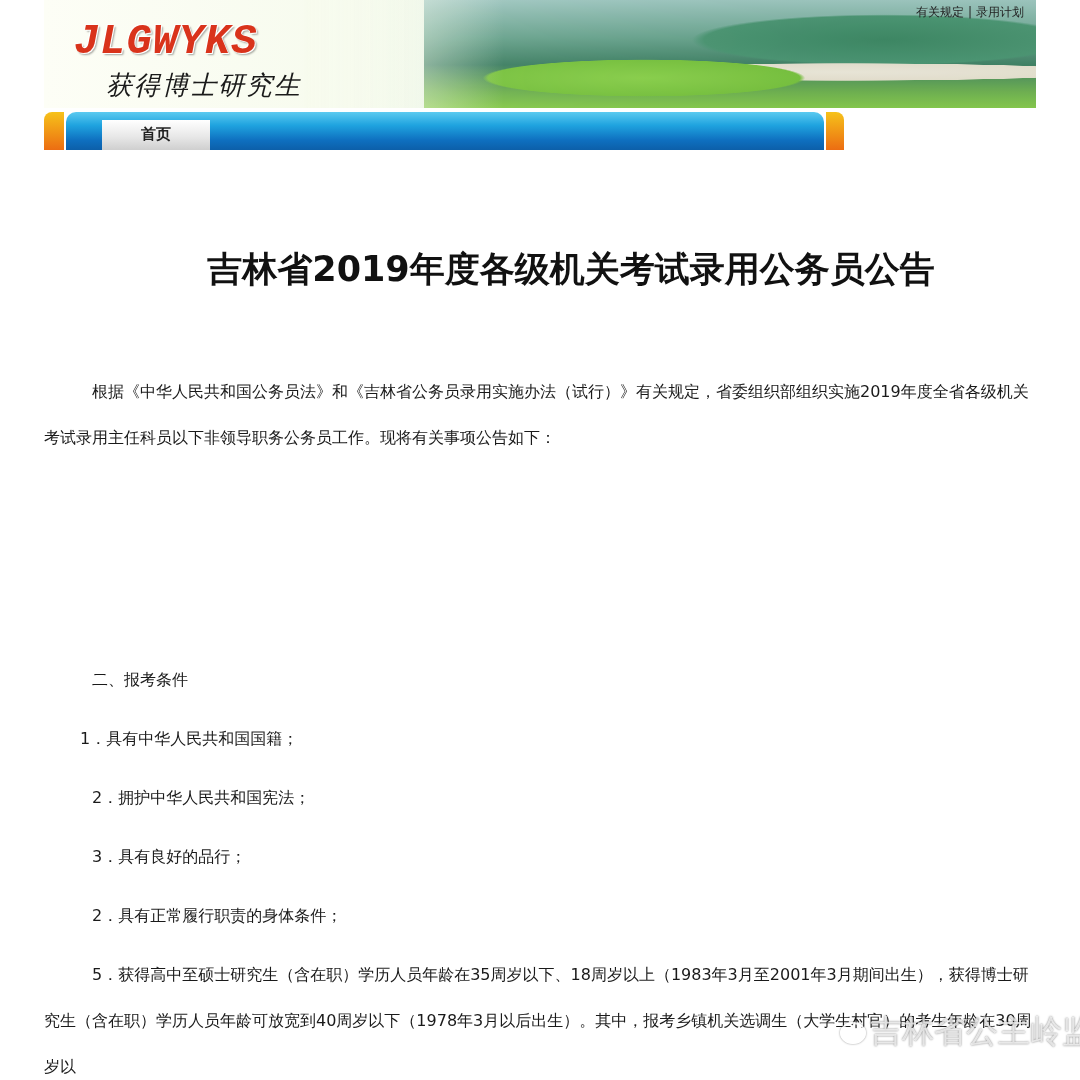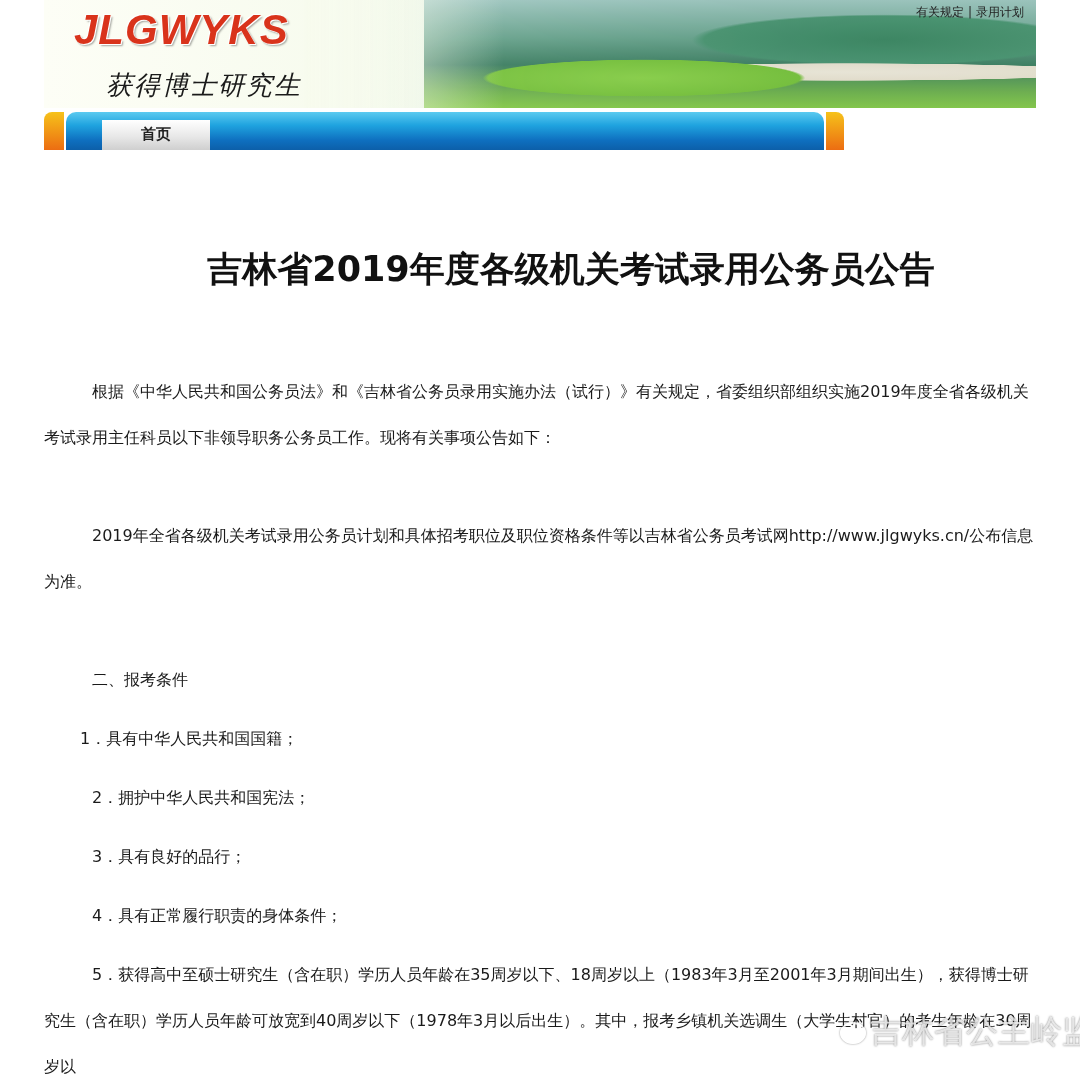--- a/index.html
+++ b/index.html
@@ -7,21 +7,21 @@
   .header{position:absolute;left:44px;top:0;width:992px;height:108px;overflow:hidden;
     background:linear-gradient(90deg,#fdfef6 0%,#f7fbee 30%,#e9f4e6 42%,#9cc7b3 52%,#6fa88f 62%,#4f8c70 75%,#5f9a80 100%);}
   .hills{position:absolute;left:380px;top:0;width:612px;height:108px;
     background:
       radial-gradient(ellipse 260px 30px at 220px 78px,#8bd04a 0%,#79c23d 60%,transparent 62%),
       radial-gradient(ellipse 420px 14px at 420px 72px,#efe9dc 0%,#e9e1d0 60%,transparent 63%),
       radial-gradient(ellipse 300px 40px at 460px 40px,#3c8663 0%,#4b9472 60%,transparent 64%),
       linear-gradient(180deg,#9fc6c0 0%,#6aa38e 35%,#3f7f63 60%,#6fb04f 85%,#86c94a 100%);
     opacity:.95;}
   .hills::before{content:"";position:absolute;left:-120px;top:0;width:200px;height:108px;background:linear-gradient(90deg,#f7fbee,rgba(247,251,238,0));}
-  .logo{position:absolute;left:30px;top:6px;font-family:Liberation Sans, sans-serif;font-weight:bold;font-style:italic;font-size:42px;letter-spacing:1px;color:#d9331b;
+  .logo{position:absolute;left:30px;top:18px;font-family:Liberation Mono, monospace;font-weight:bold;font-style:italic;font-size:42px;letter-spacing:1px;color:#d9331b;
     text-shadow:1px 1px 0 #fff,-1px -1px 0 #fff,2px 2px 2px rgba(0,0,0,.35);}
   .logo-sub{position:absolute;left:62px;top:68px;font-size:26px;font-style:italic;color:#1a1a1a;letter-spacing:2px;}
   .toplinks{position:absolute;right:12px;top:4px;font-size:12px;color:#222;}
   .toplinks span{display:inline-block;}
   .toplinks .sep{margin:0 4px;}
   .navbar{position:absolute;left:44px;top:112px;width:800px;height:38px;}
   .nav-left{position:absolute;left:0;top:0;width:20px;height:38px;background:linear-gradient(180deg,#f6c21a,#ec6d12);border-radius:8px 0 0 0;}
   .nav-right{position:absolute;right:0;top:0;width:18px;height:38px;background:linear-gradient(180deg,#f6c21a,#ec6d12);border-radius:0 8px 0 0;}
   .nav-main{position:absolute;left:22px;right:20px;top:0;height:38px;background:linear-gradient(180deg,#5ccaf0 0%,#1fa3df 35%,#0e6fbf 75%,#0c5fa9 100%);border-radius:10px 10px 0 0;}
   .nav-tab{position:absolute;left:36px;top:8px;width:108px;height:30px;background:linear-gradient(180deg,#ffffff 0%,#e8e8e8 55%,#cfcfcf 100%);text-align:center;line-height:28px;font-size:15px;font-weight:bold;color:#222;cursor:pointer;}
@@ -52,38 +52,37 @@
   <div class="nav-right"></div>
 </div>
 
 <div class="title">吉林省2019年度各级机关考试录用公务员公告</div>
 
 <div class="body-text" style="top:369px;">
   <p class="p indent">根据《中华人民共和国公务员法》和《吉林省公务员录用实施办法（试行）》有关规定，省委组织部组织实施2019年度全省各级机关考试录用主任科员以下非领导职务公务员工作。现将有关事项公告如下：</p>
 </div>
 
 <div class="body-text" style="top:513px;">
-  <p class="p indent">2019年全省各级机关考试录用公务员计划和具体招考职位及职位资格条件等以吉林省公务员考试网http://www.jlgwyks.cn/公布信息为准。</p>
 </div>
 
 <div class="body-text" style="top:657px;">
   <p class="p indent">二、报考条件</p>
 </div>
 
 <div class="body-text" style="top:716px;">
   <p class="p" style="padding-left:36px;">1．具有中华人民共和国国籍；</p>
 </div>
 <div class="body-text" style="top:775px;">
   <p class="p indent">2．拥护中华人民共和国宪法；</p>
 </div>
 <div class="body-text" style="top:834px;">
   <p class="p indent">3．具有良好的品行；</p>
 </div>
 <div class="body-text" style="top:893px;">
-  <p class="p indent">4．具有正常履行职责的身体条件；</p>
+  <p class="p indent">2．具有正常履行职责的身体条件；</p>
 </div>
 <div class="body-text" style="top:952px;">
   <p class="p indent">5．获得高中至硕士研究生（含在职）学历人员年龄在35周岁以下、18周岁以上（1983年3月至2001年3月期间出生），获得博士研究生（含在职）学历人员年龄可放宽到40周岁以下（1978年3月以后出生）。其中，报考乡镇机关选调生（大学生村官）的考生年龄在30周岁以</p>
 </div>
 
 <div class="watermark">
   <span class="wm-icon"></span><span>吉林省公主岭监狱</span>
 </div>
 
 </body></html>

